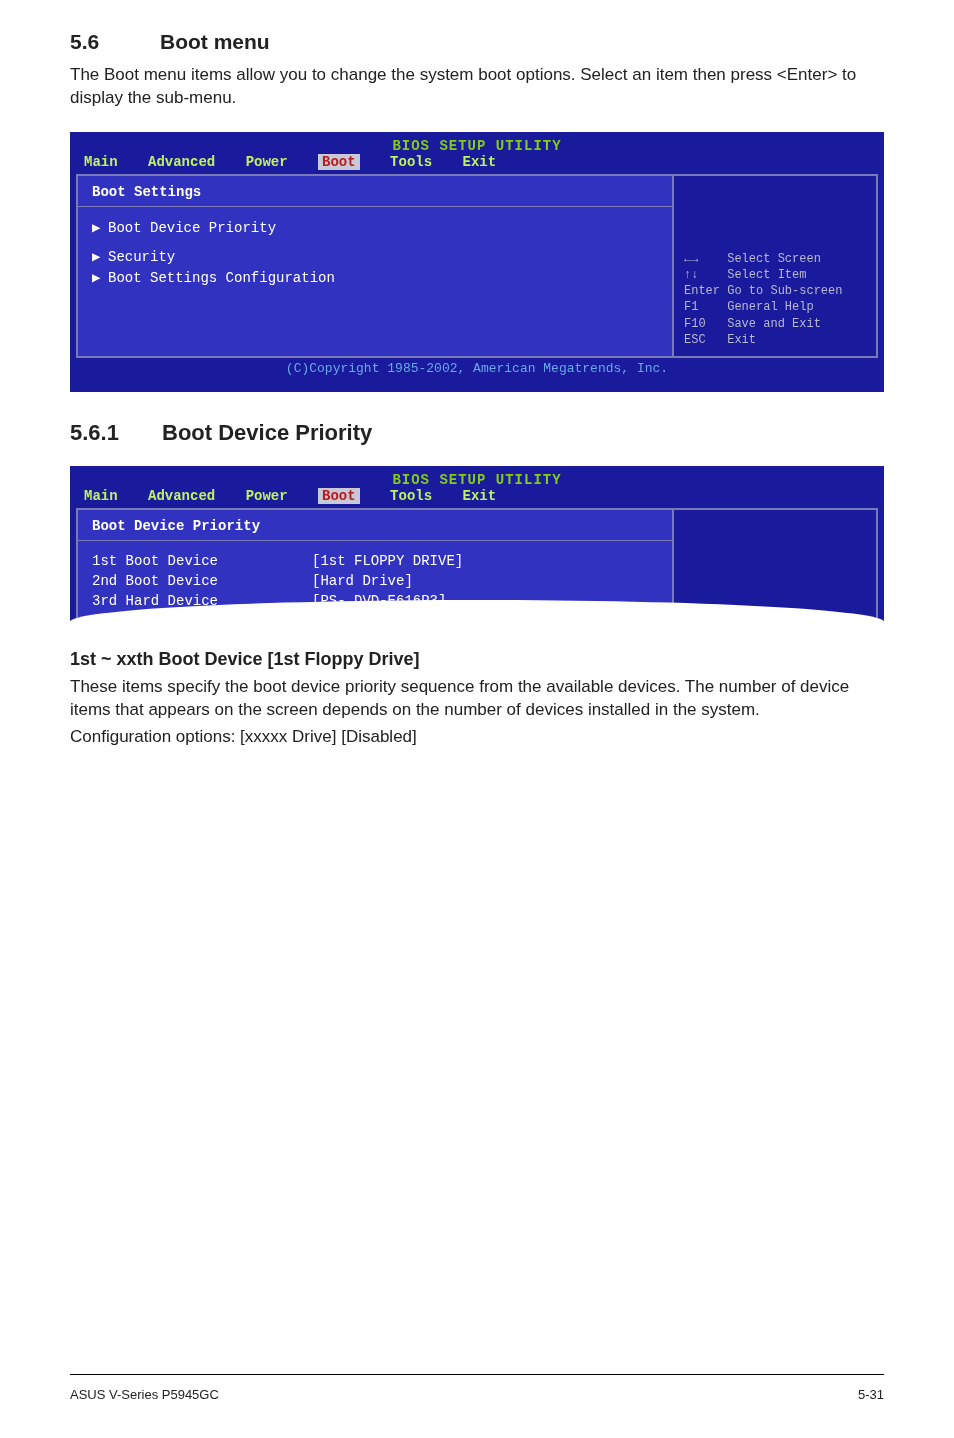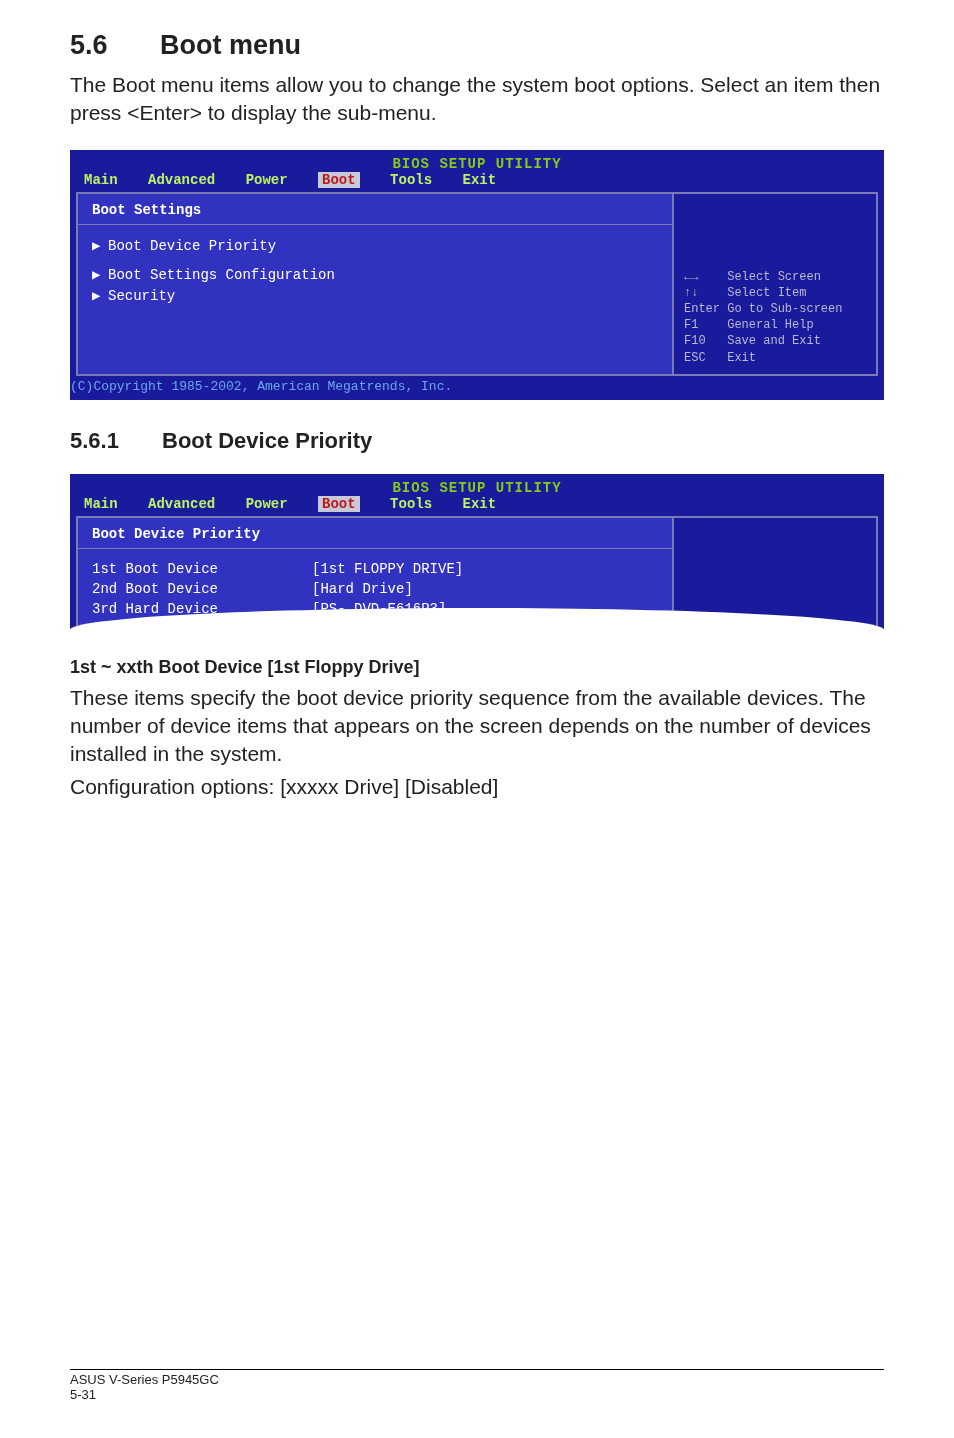--- a/index.html
+++ b/index.html
@@ -7,27 +7,27 @@
     background: #ffffff;
     font-family: Arial, Helvetica, sans-serif;
     color: #222;
     width: 954px;
     margin: 0 auto;
     padding: 30px 70px 20px 70px;
     position: relative;
     min-height: 1438px;
   }
   h1.section-title {
-    font-size: 27px;
+    font-size: 21px;
     font-weight: bold;
     margin-bottom: 10px;
   }
   h1.section-title .num { display:inline-block; width: 90px; }
   p.body {
-    font-size: 21px;
+    font-size: 17px;
     line-height: 1.35;
     margin-bottom: 22px;
   }
   .bios-box {
     width: 100%;
     background: #1a1a9d;
     border: 0;
     font-family: "Courier New", monospace;
     font-size: 14px;
     color: #cfcfe8;
@@ -96,22 +96,23 @@
     position: absolute;
     bottom: 8px;
     left: 10px;
     right: 10px;
     font-size: 12px;
     white-space: pre;
     line-height: 1.35;
   }
   .bios-footer {
     background: #1a1a9d;
+    text-align: center;
     color: #6aa8e8;
-    padding: 3px 0 6px 0;
+    padding: 3px 0 16px 0;
     font-size: 13px;
   }
   .curve-wrap {
     position: relative;
     margin-bottom: 28px;
   }
   .curve {
     position: absolute;
     left: 0; right: 0; bottom: -1px;
     height: 22px;
@@ -129,25 +130,24 @@
     font-size: 18px;
     font-weight: bold;
     margin-bottom: 6px;
   }
   .page-footer {
     position: absolute;
     bottom: 36px;
     left: 70px;
     right: 70px;
     border-top: 1px solid #000;
-    padding-top: 2px;
+    padding-top: 12px;
     font-size: 13px;
     display: flex;
     justify-content: space-between;
-    flex-direction: column;
   }
 </style>
 </head>
 <body>
 
 <h1 class="section-title">
   <span class="num">5.6</span><span>Boot menu</span>
 </h1>
 
 <p class="body">The Boot menu items allow you to change the system boot options. Select an item then press &lt;Enter&gt; to display the sub-menu.</p>
@@ -160,22 +160,22 @@
     <span>Power</span>
     <span class="active">Boot</span>
     <span>Tools</span>
     <span>Exit</span>
   </div>
   <div class="bios-body">
     <div class="bios-left">
       <div class="bios-heading">Boot Settings</div>
       <div class="bios-item"><span class="tri">▶</span><span>Boot Device Priority</span></div>
       <div style="height:8px"></div>
+      <div class="bios-item"><span class="tri">▶</span><span>Security</span></div>
       <div class="bios-item"><span class="tri">▶</span><span>Boot Settings Configuration</span></div>
-      <div class="bios-item"><span class="tri">▶</span><span>Security</span></div>
     </div>
     <div class="bios-right">
       <div class="help-block"><span>←→</span>    <span>Select Screen</span>
 <span>↑↓</span>    <span>Select Item</span>
 <span>Enter</span> <span>Go to Sub-screen</span>
 <span>F1</span>    <span>General Help</span>
 <span>F10</span>   <span>Save and Exit</span>
 <span>ESC</span>   <span>Exit</span></div>
     </div>
   </div>

